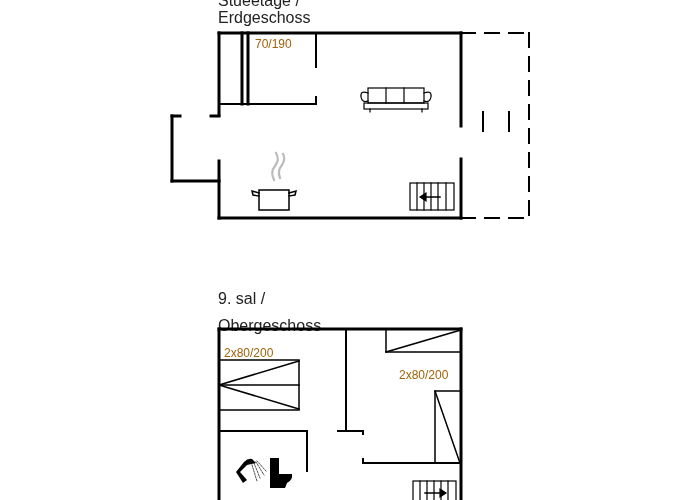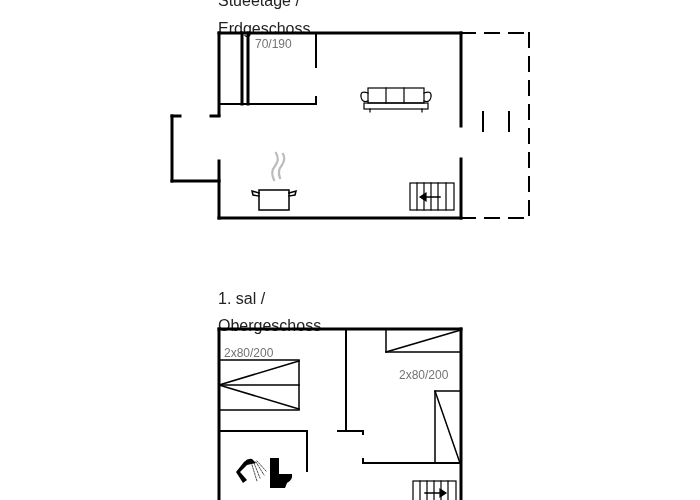--- a/index.html
+++ b/index.html
@@ -1,28 +1,28 @@
 <!DOCTYPE html>
 <html><head>
   <meta charset="utf-8">
   <style>
     html, body { margin: 0; padding: 0; background: #ffffff; }
     body { width: 700px; height: 500px; overflow: hidden; position: relative; font-family: "Liberation Sans", sans-serif; }
     .label { position: absolute; font-size: 16px; color: #222222; line-height: 19px; white-space: nowrap; }
-    .dim { position: absolute; font-size: 12px; color: #737373; white-space: nowrap; }
+    .dim { position: absolute; font-size: 12px; color: #a16207; white-space: nowrap; }
     svg.plan { position: absolute; left: 0; top: 0; }
   </style>
 </head>
 <body>
 
 <div class="label" style="left:218px; top:-9px;">Stueetage /</div>
-<div class="label" style="left:218px; top:19px;text-align:center;">Erdgeschoss</div>
+<div class="label" style="left:218px; top:8px;text-align:center;">Erdgeschoss</div>
 <div class="dim" style="left:255px; top:37px;">70/190</div>
 
-<div class="label" style="left:218px; top:289px;">1. sal /</div>
+<div class="label" style="left:218px; top:289px;">9. sal /</div>
 <div class="label" style="left:218px; top:316px;">Obergeschoss</div>
 <div class="dim" style="left:224px; top:346px;">2x80/200</div>
 <div class="dim" style="left:399px; top:368px;">2x80/200</div>
 
 <svg class="plan" width="700" height="500" viewBox="0 0 700 500">
 
   <g stroke="#000" fill="none" stroke-linecap="square">
 
     <g stroke-width="3">
       <line x1="219" y1="33" x2="461" y2="33"></line>

